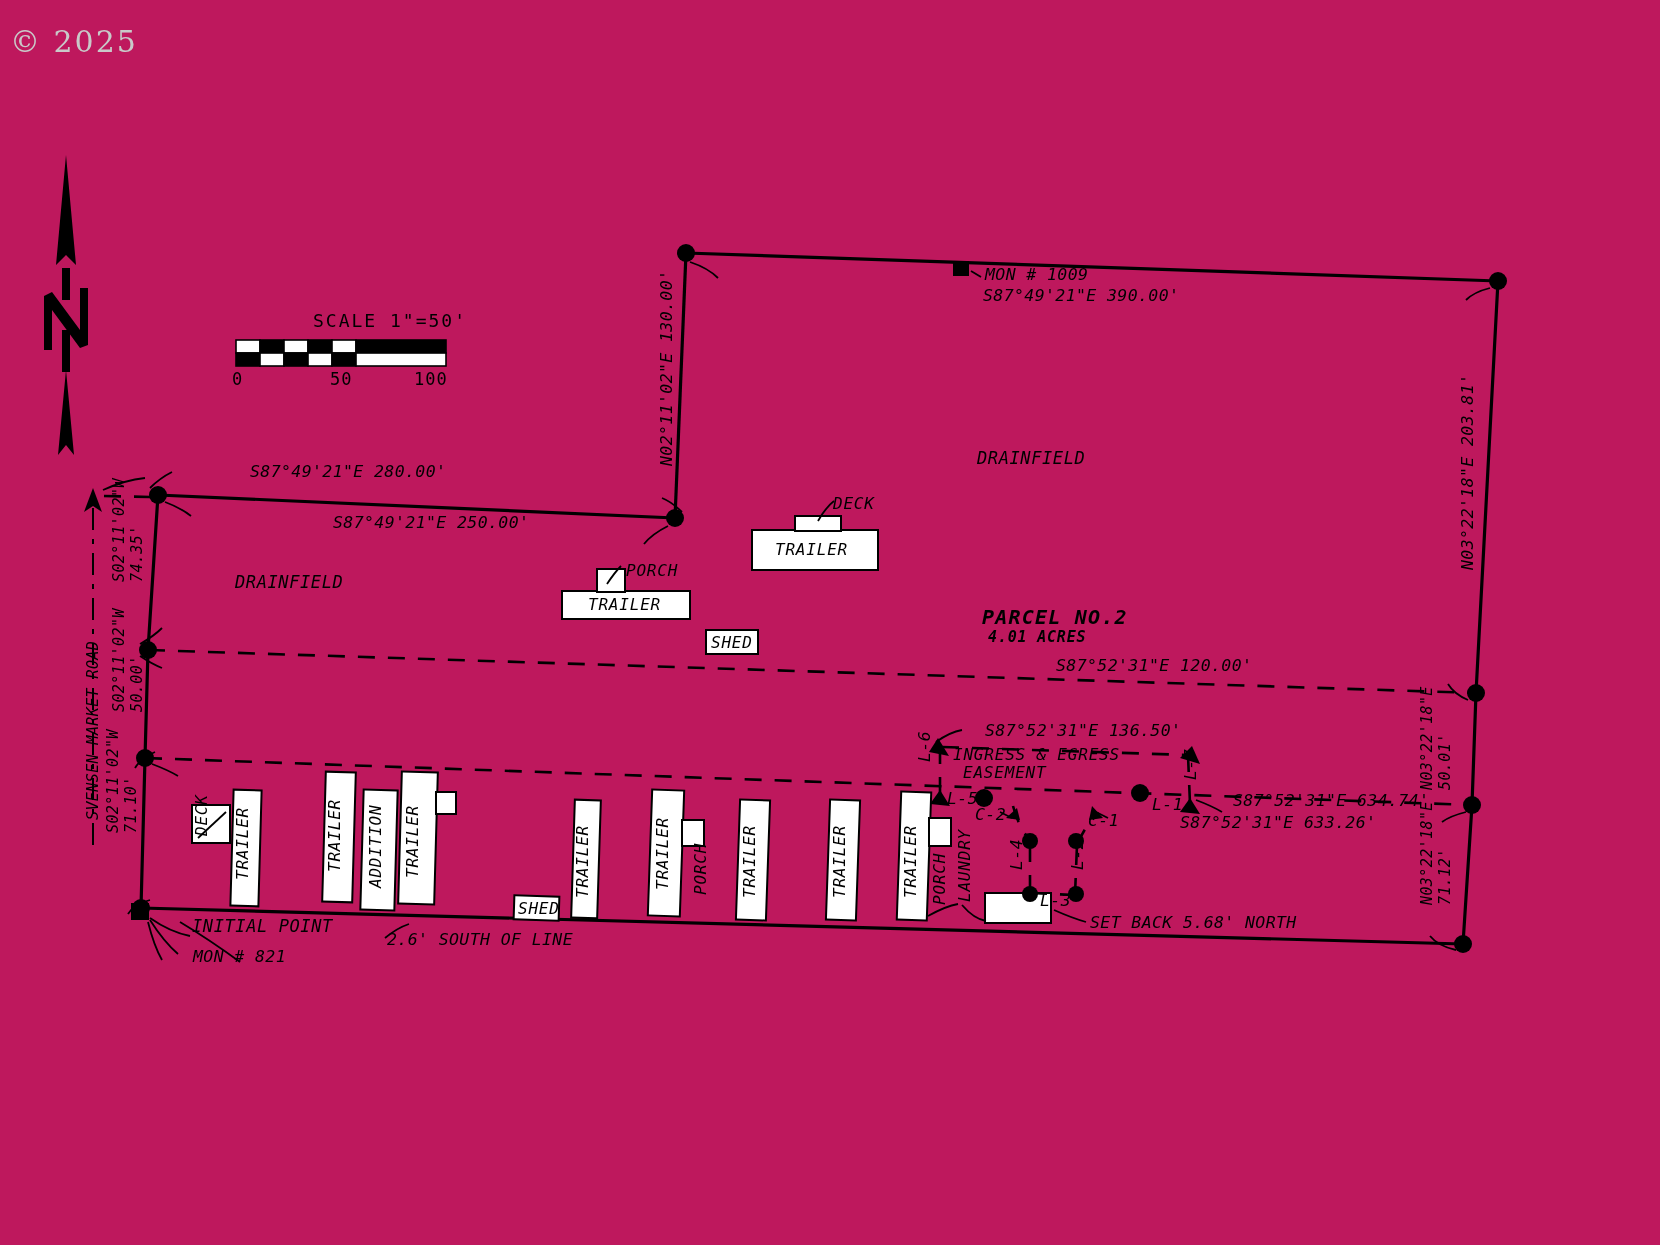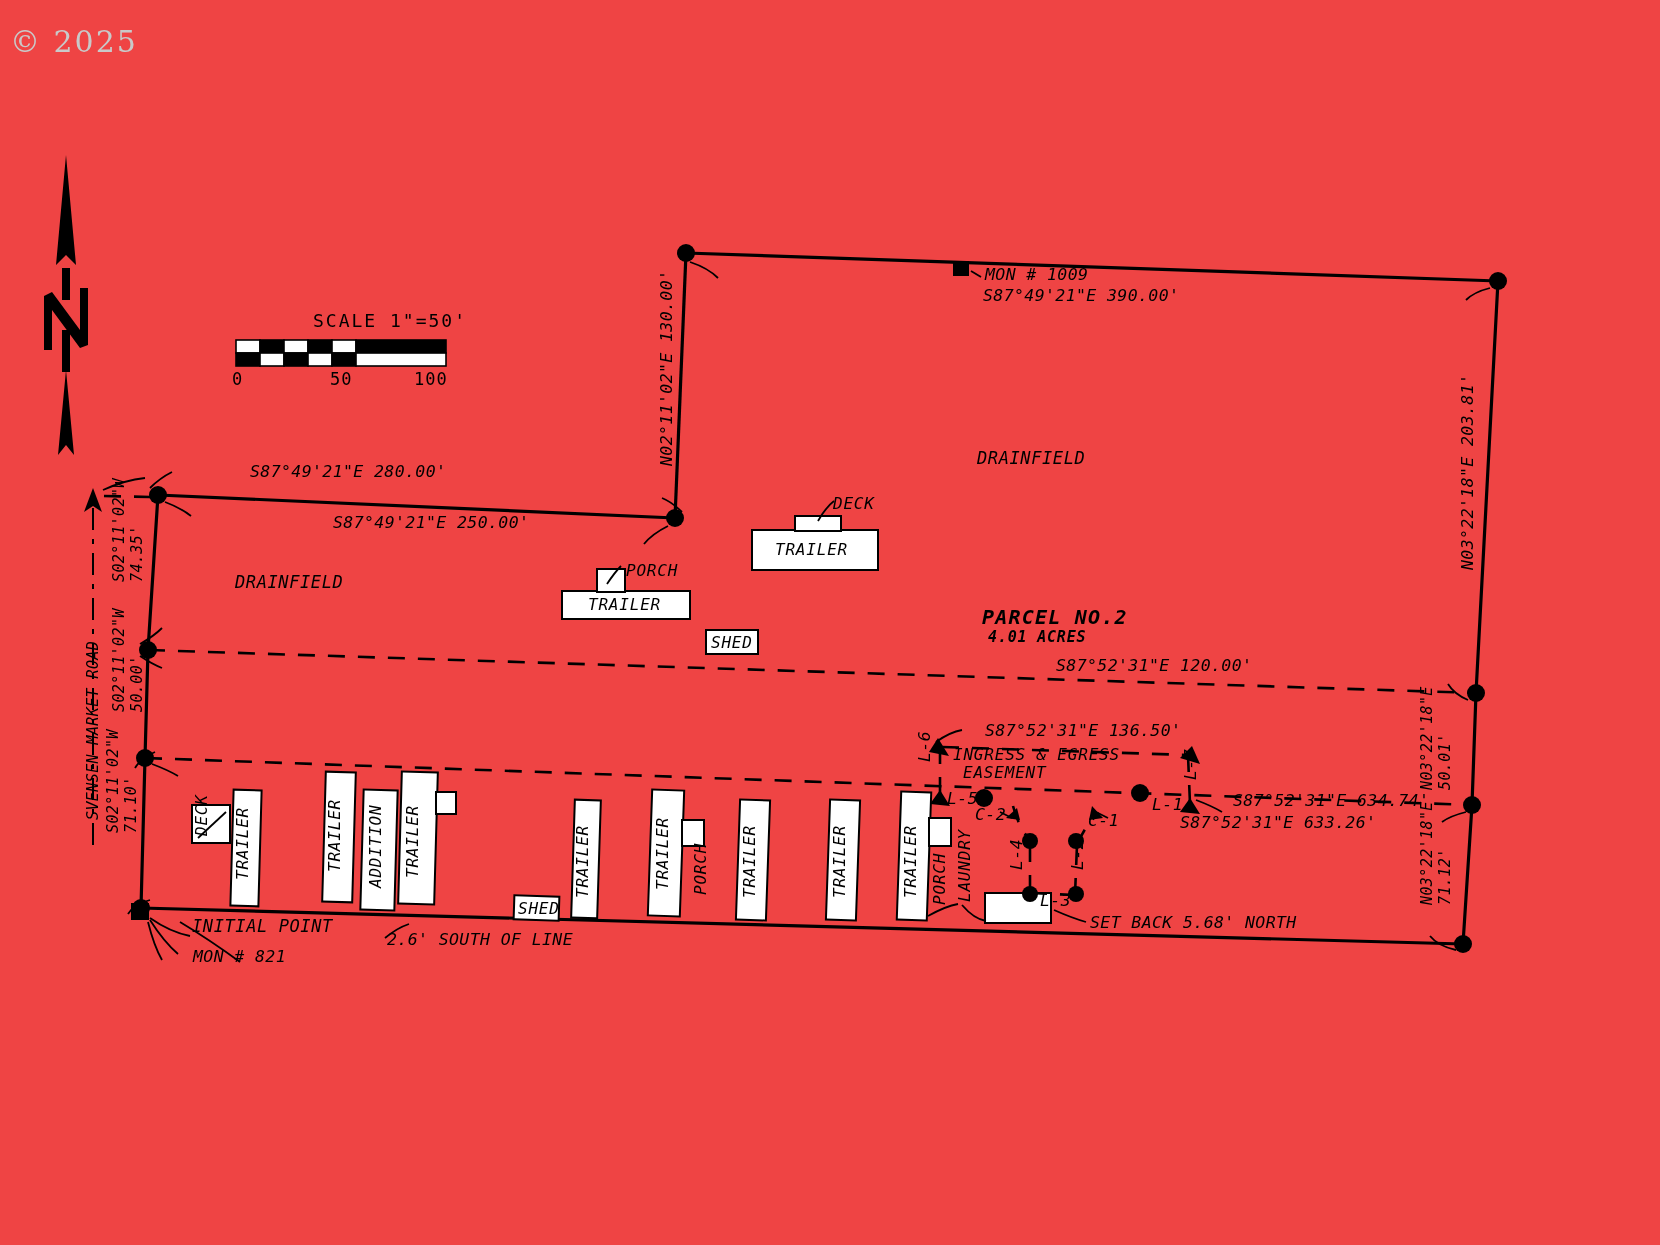--- a/index.html
+++ b/index.html
@@ -1,18 +1,18 @@
 <!DOCTYPE html>
 <html><head>
 <meta charset="utf-8">
 <style>
   html,body{margin:0;padding:0;background:#ffffff;}
   body{width:1660px;height:1245px;overflow:hidden;
        font-family:"DejaVu Sans Mono","Liberation Mono",monospace;}
-  #plat-root{position:relative;width:1660px;height:1245px;background:#ef4444;}
+  #plat-root{position:relative;width:1660px;height:1245px;background:#be185d;}
   svg.plat{position:absolute;left:0;top:0;width:1660px;height:1245px;}
 
   
   .bnd{fill:none;stroke:#000;stroke-width:3.2;}
   .dash{fill:none;stroke:#000;stroke-width:2.6;stroke-dasharray:17 13;}
   .dash-road{fill:none;stroke:#000;stroke-width:2.0;stroke-dasharray:22 9 5 9;}
   .struct{fill:#fff;stroke:#000;stroke-width:2.0;}
   .lead{fill:none;stroke:#000;stroke-width:1.8;}
   .tick{fill:none;stroke:#000;stroke-width:1.8;}
   .dotpt{fill:#000;}

